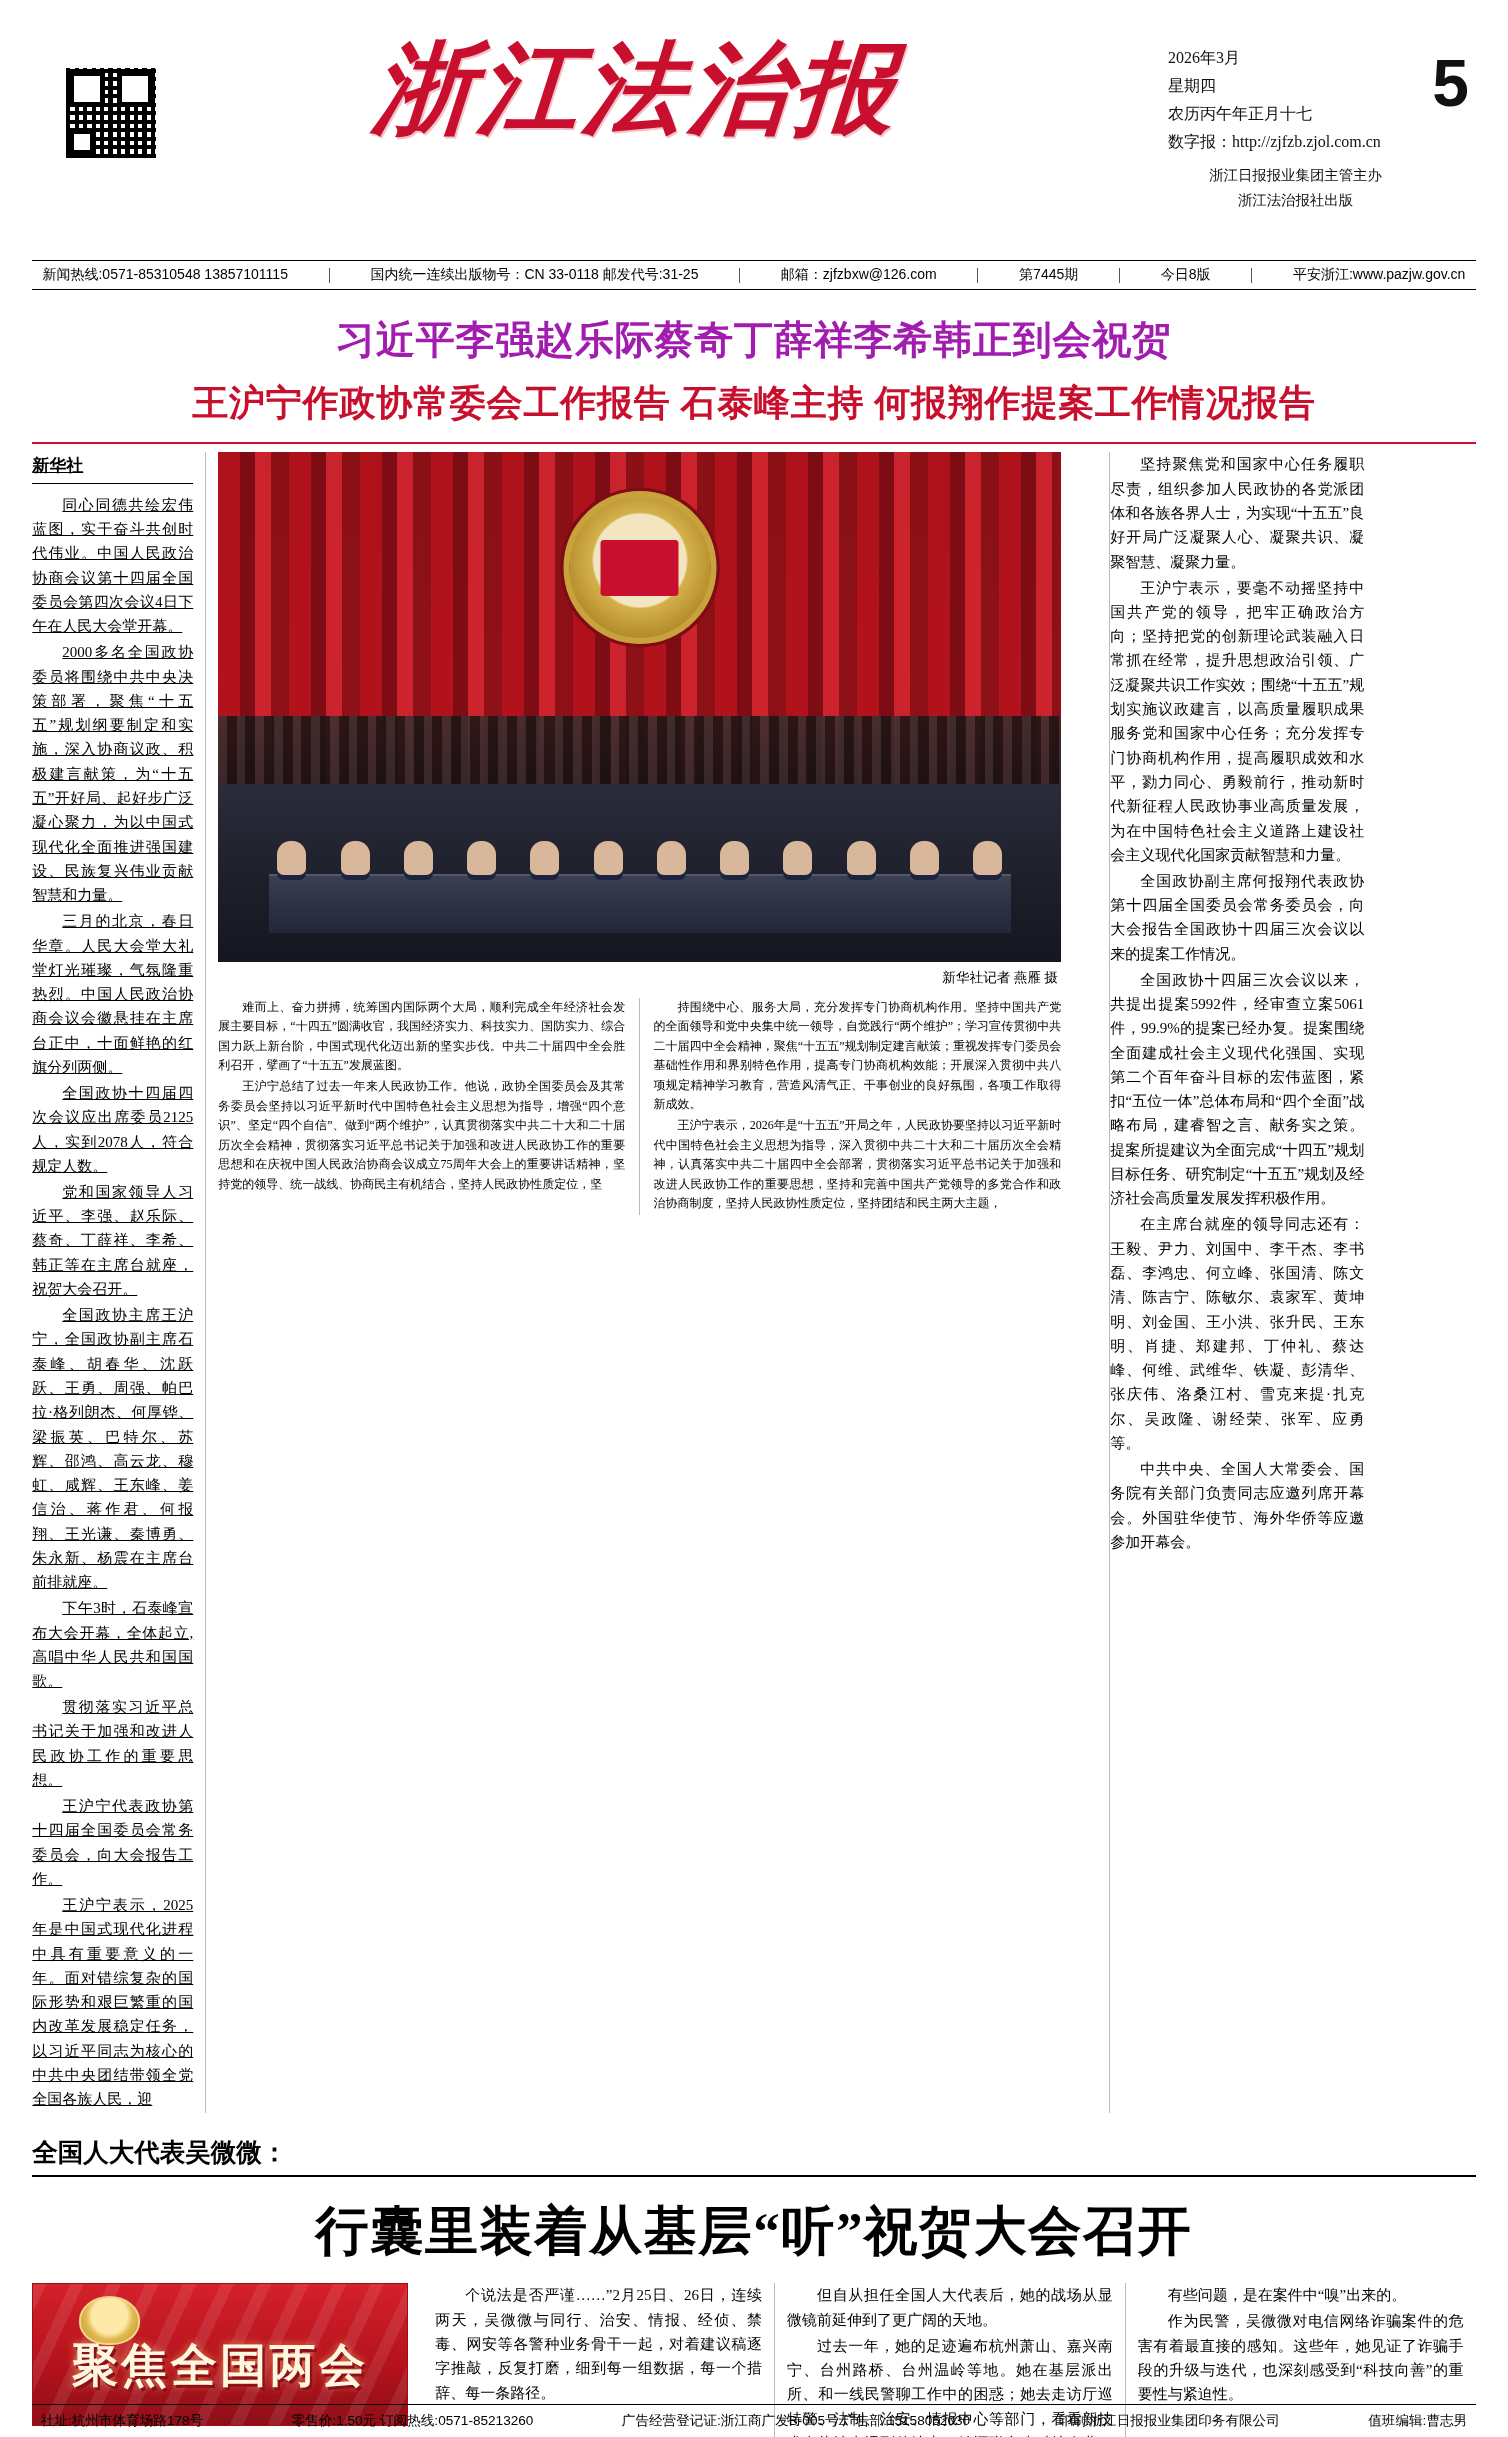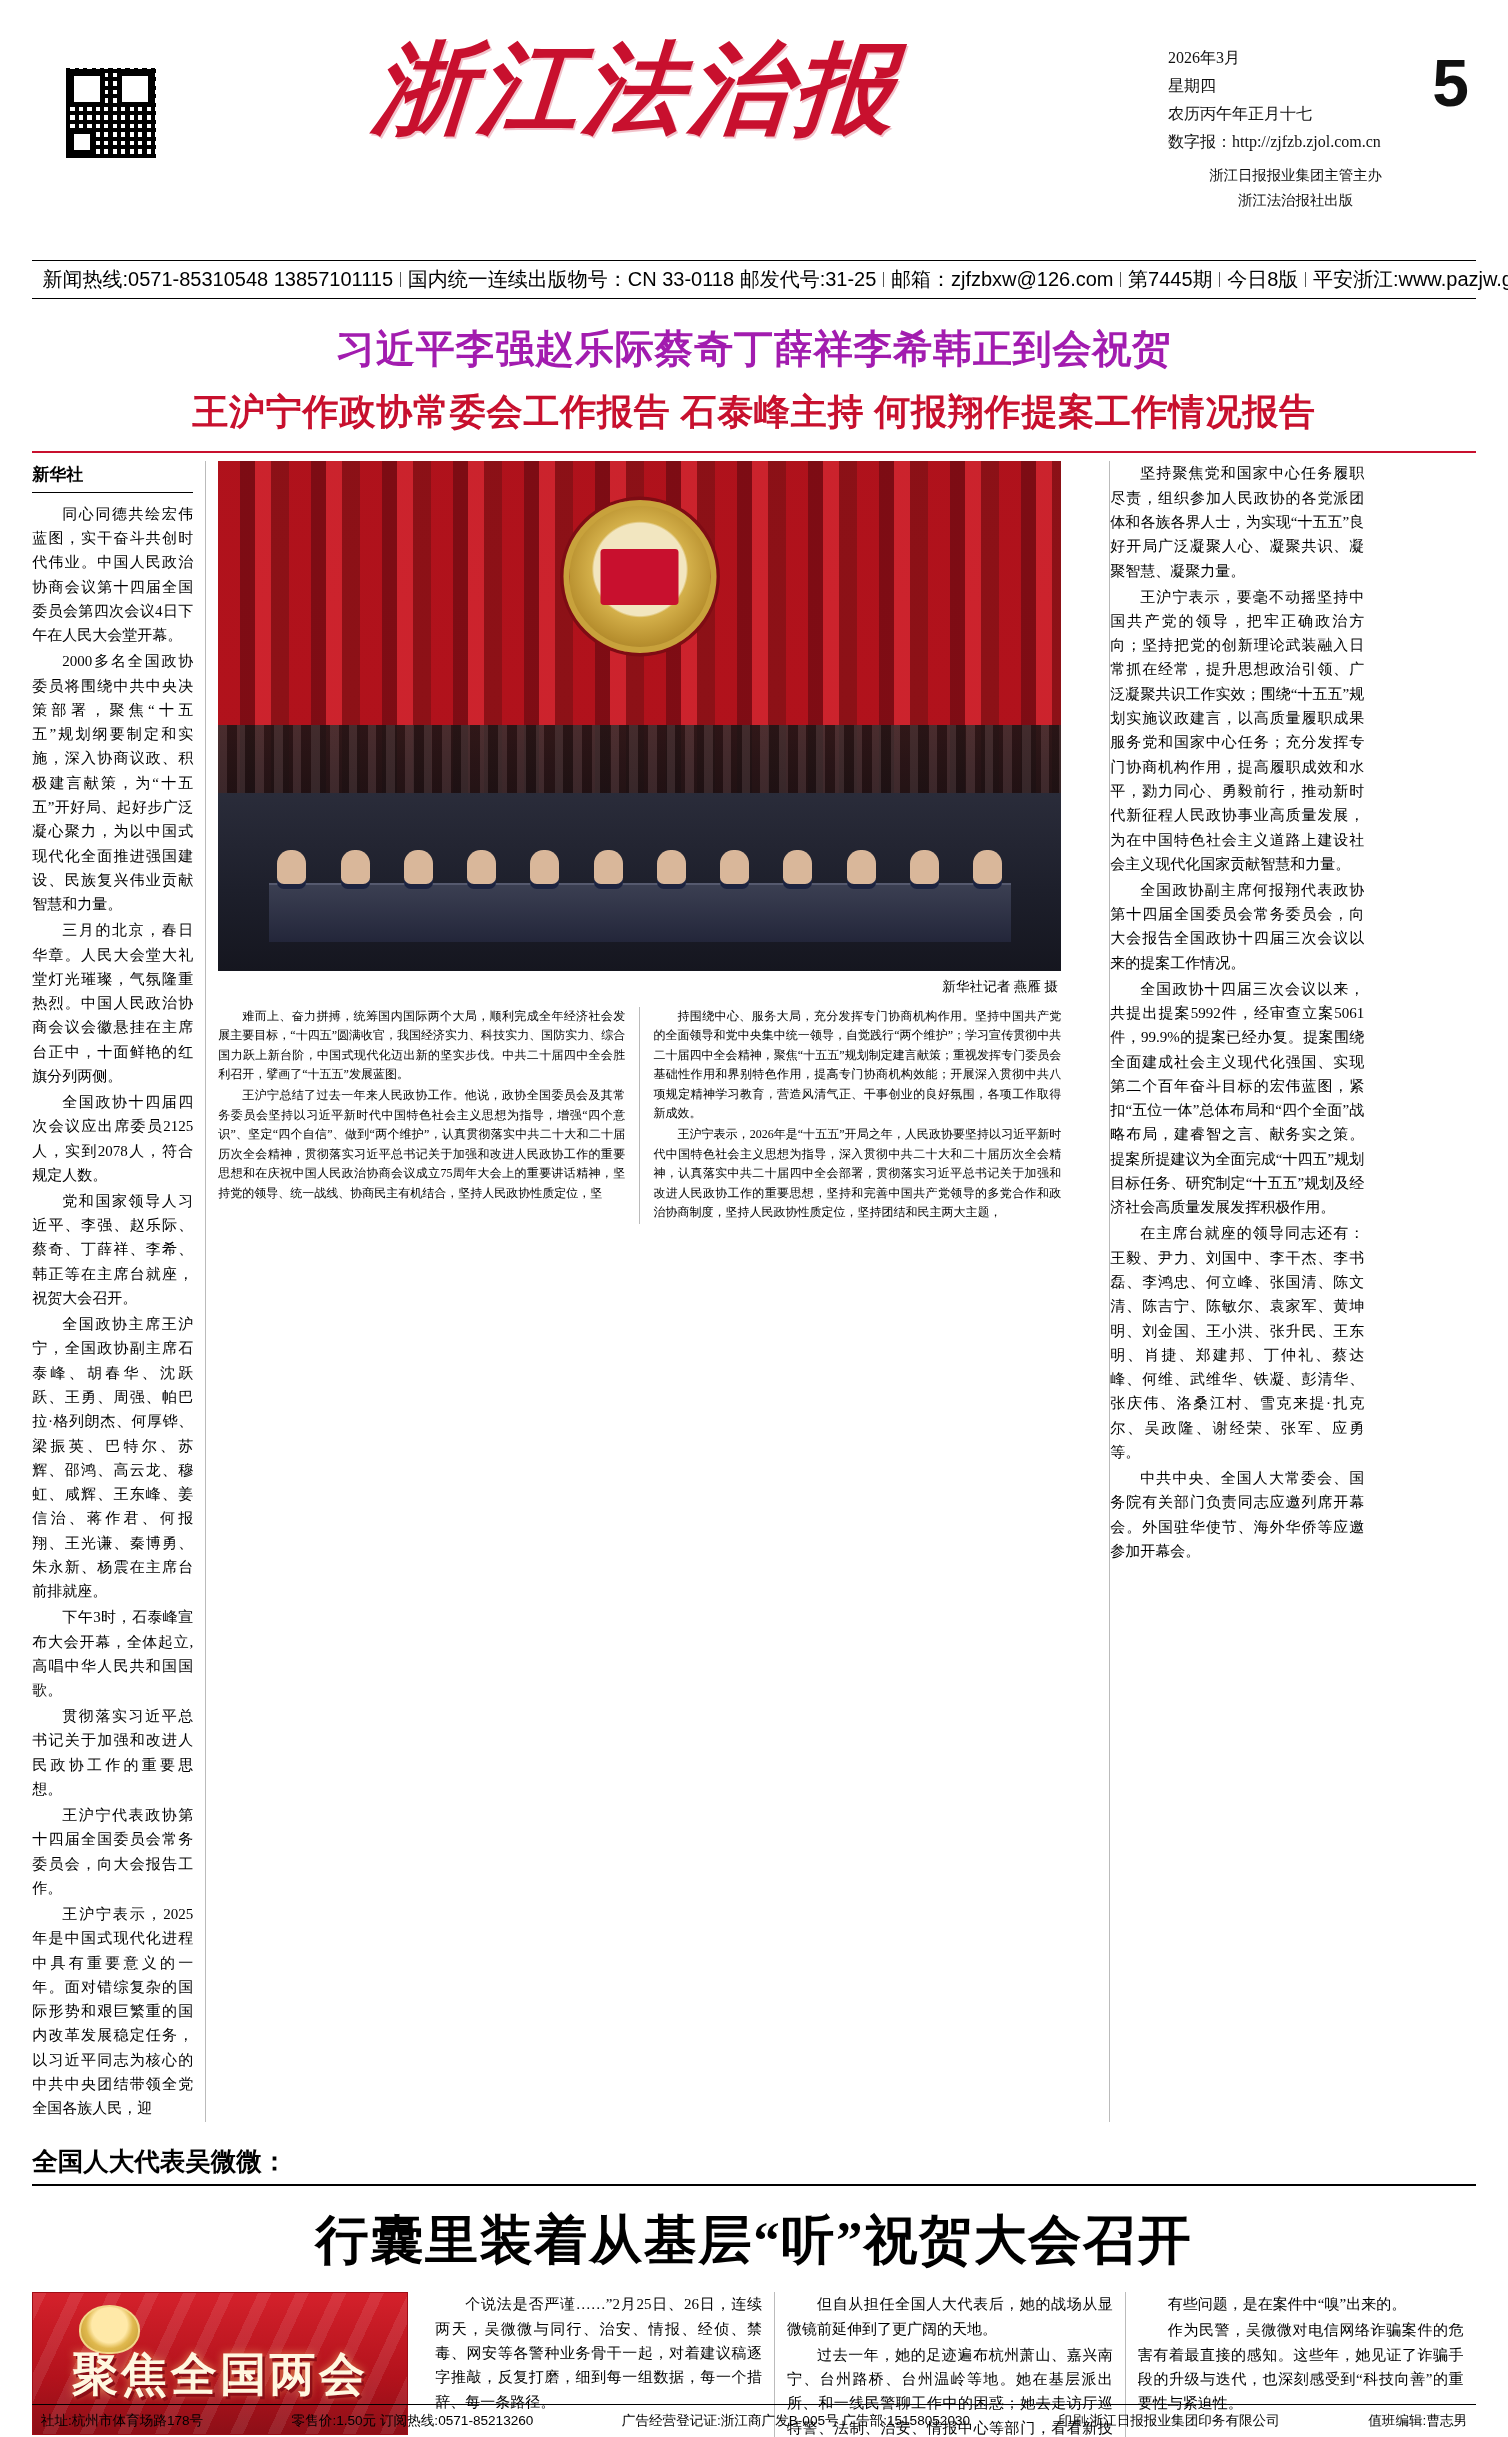--- a/index.html
+++ b/index.html
@@ -50,41 +50,41 @@
     position:absolute; right: 5.1px; top: 25.5px;
     font-size: 66px; font-weight:bold; color:#111; font-family:"Liberation Sans",sans-serif;
     line-height:1;
   }
   .mr-sub { font-size: 14.4px; line-height:1.7; margin-top: 6.8px; color:#111; }
 
   
   .inforow {
     border-top: 1.7px solid #000; border-bottom: 1.7px solid #000;
     margin: 5.1px 6.8px 0 6.8px; padding: 5.1px 3.4px;
-    font-size: 20px; display:flex; align-items:center; justify-content:space-between;
+    font-size: 14px; display:flex; align-items:center; justify-content:space-between;
     font-family:"Liberation Sans", sans-serif;
   }
   .inforow span { padding: 0 6.8px; white-space:nowrap; }
   .inforow .sep { border-left: 0.8px solid #555; height: 15.3px; }
 
   
   .headline-wrap { text-align:center; margin-top: 22px; }
   .h-main {
     font-size: 70px; font-weight: bold; color:#c8102e; letter-spacing: 1.7px;
     font-family:"DejaVu Serif", serif;
   }
   .h-sub1 { font-size: 39px; font-weight:bold; color:#a21caf; margin-top: 23px; letter-spacing:0.8px;}
   .h-sub2 { font-size: 36px; font-weight:bold; color:#c8102e; margin-top: 12px; letter-spacing:0.8px;}
   .rule-red { border-bottom: 2.5px solid #c8102e; margin: 13.6px 6.8px 0 6.8px; }
 
   
   .mainarea { display:flex; margin: 8.5px 6.8px 0 6.8px; }
   .col { font-size: 15px; line-height: 1.62; text-align: justify; }
   .col p { margin: 0 0 1.7px 0; text-indent: 2em; }
-  .colL { width: 174px; padding-right: 12px; border-right: 0.8px solid #bbb; }
+  .colL { width: 174px; padding-right: 12px; border-right: 0.8px solid #bbb; text-decoration: underline; }
   .colMid { width: 867px; padding: 0 12px; }
   .colR { width: 255px; padding-left: 0; border-left: 0.8px solid #bbb; margin-left: 36px; }
 
   .byline { font-size: 17px; font-weight:bold; border-bottom: 1.7px solid #000; padding-bottom:3.4px; margin-bottom: 8.5px;}
 
   .photo {
     width: 100%; height: 510px; position:relative; overflow:hidden;
     background: linear-gradient(180deg,#6b0d12 0%, #8d1117 45%, #5d0c11 100%);
   }
   .photo .drapes {

